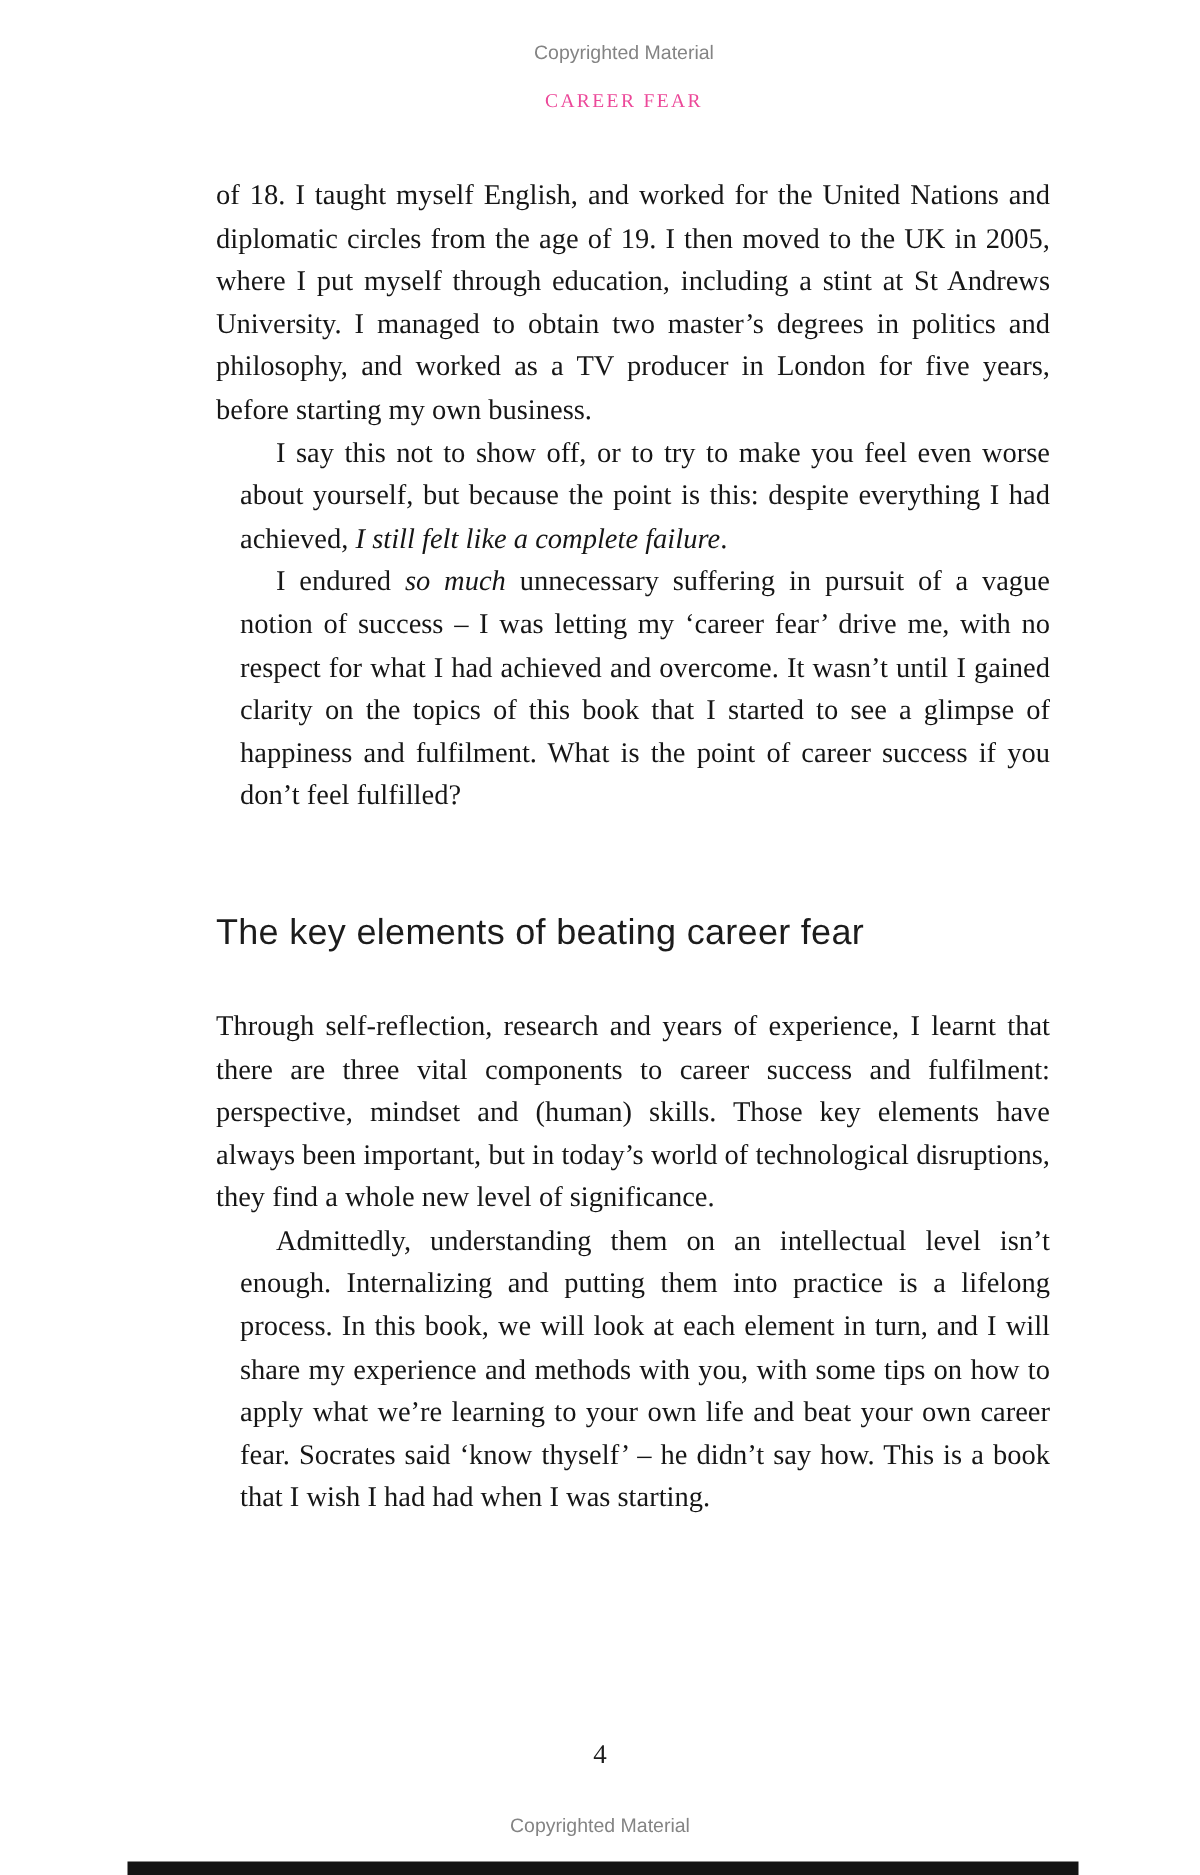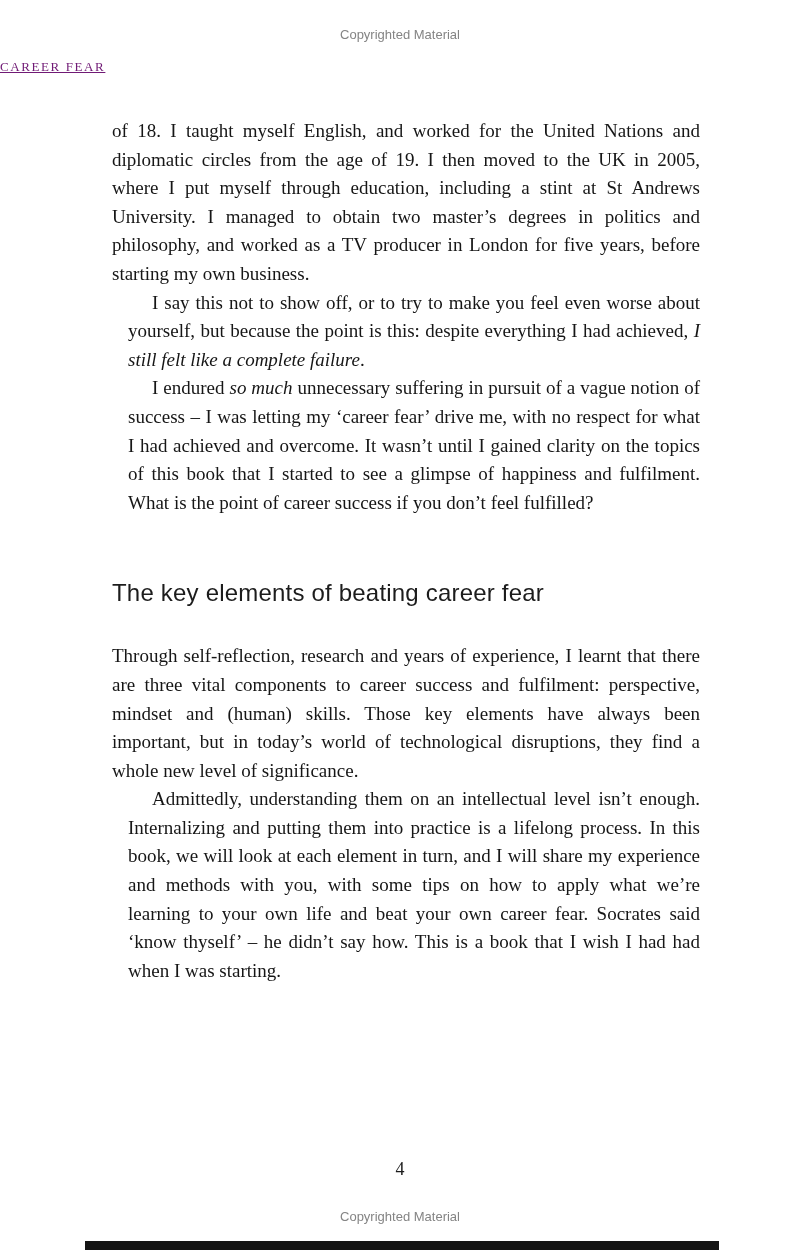--- a/index.html
+++ b/index.html
@@ -11,36 +11,36 @@
   * { box-sizing: border-box; }
   html, body { margin: 0; padding: 0; background: #ffffff; }
   .page {
     position: relative;
     width: 800px;
     height: 1250px;
     background: var(--paper, #fff);
     overflow: hidden;
     font-family: "Liberation Serif", serif;
     color: var(--text, #161616);
+    padding-left: 32px;
   }
   .copyright-top {
     padding-top: 27px;
     text-align: center;
     font-family: "Liberation Sans", sans-serif;
     font-size: 13px;
     color: var(--muted, #848484);
   }
   .running-header {
     margin-top: 17px;
-    text-align: left;
+    text-align: center;
     font-family: "Liberation Serif", serif;
     font-size: 13px;
     letter-spacing: 1.6px;
-    color: #701a75;
-    text-decoration: underline;
+    color: #ec4899;
   }
   .body-text {
     margin: 42px 100px 0 112px;
     text-align: justify;
     font-size: 19px;
     line-height: 28.6px;
     color: var(--text, #161616);
   }
   .body-text p { margin: 0; }
   .body-text p.indent { text-indent: 24px; margin-left: 16px; }

